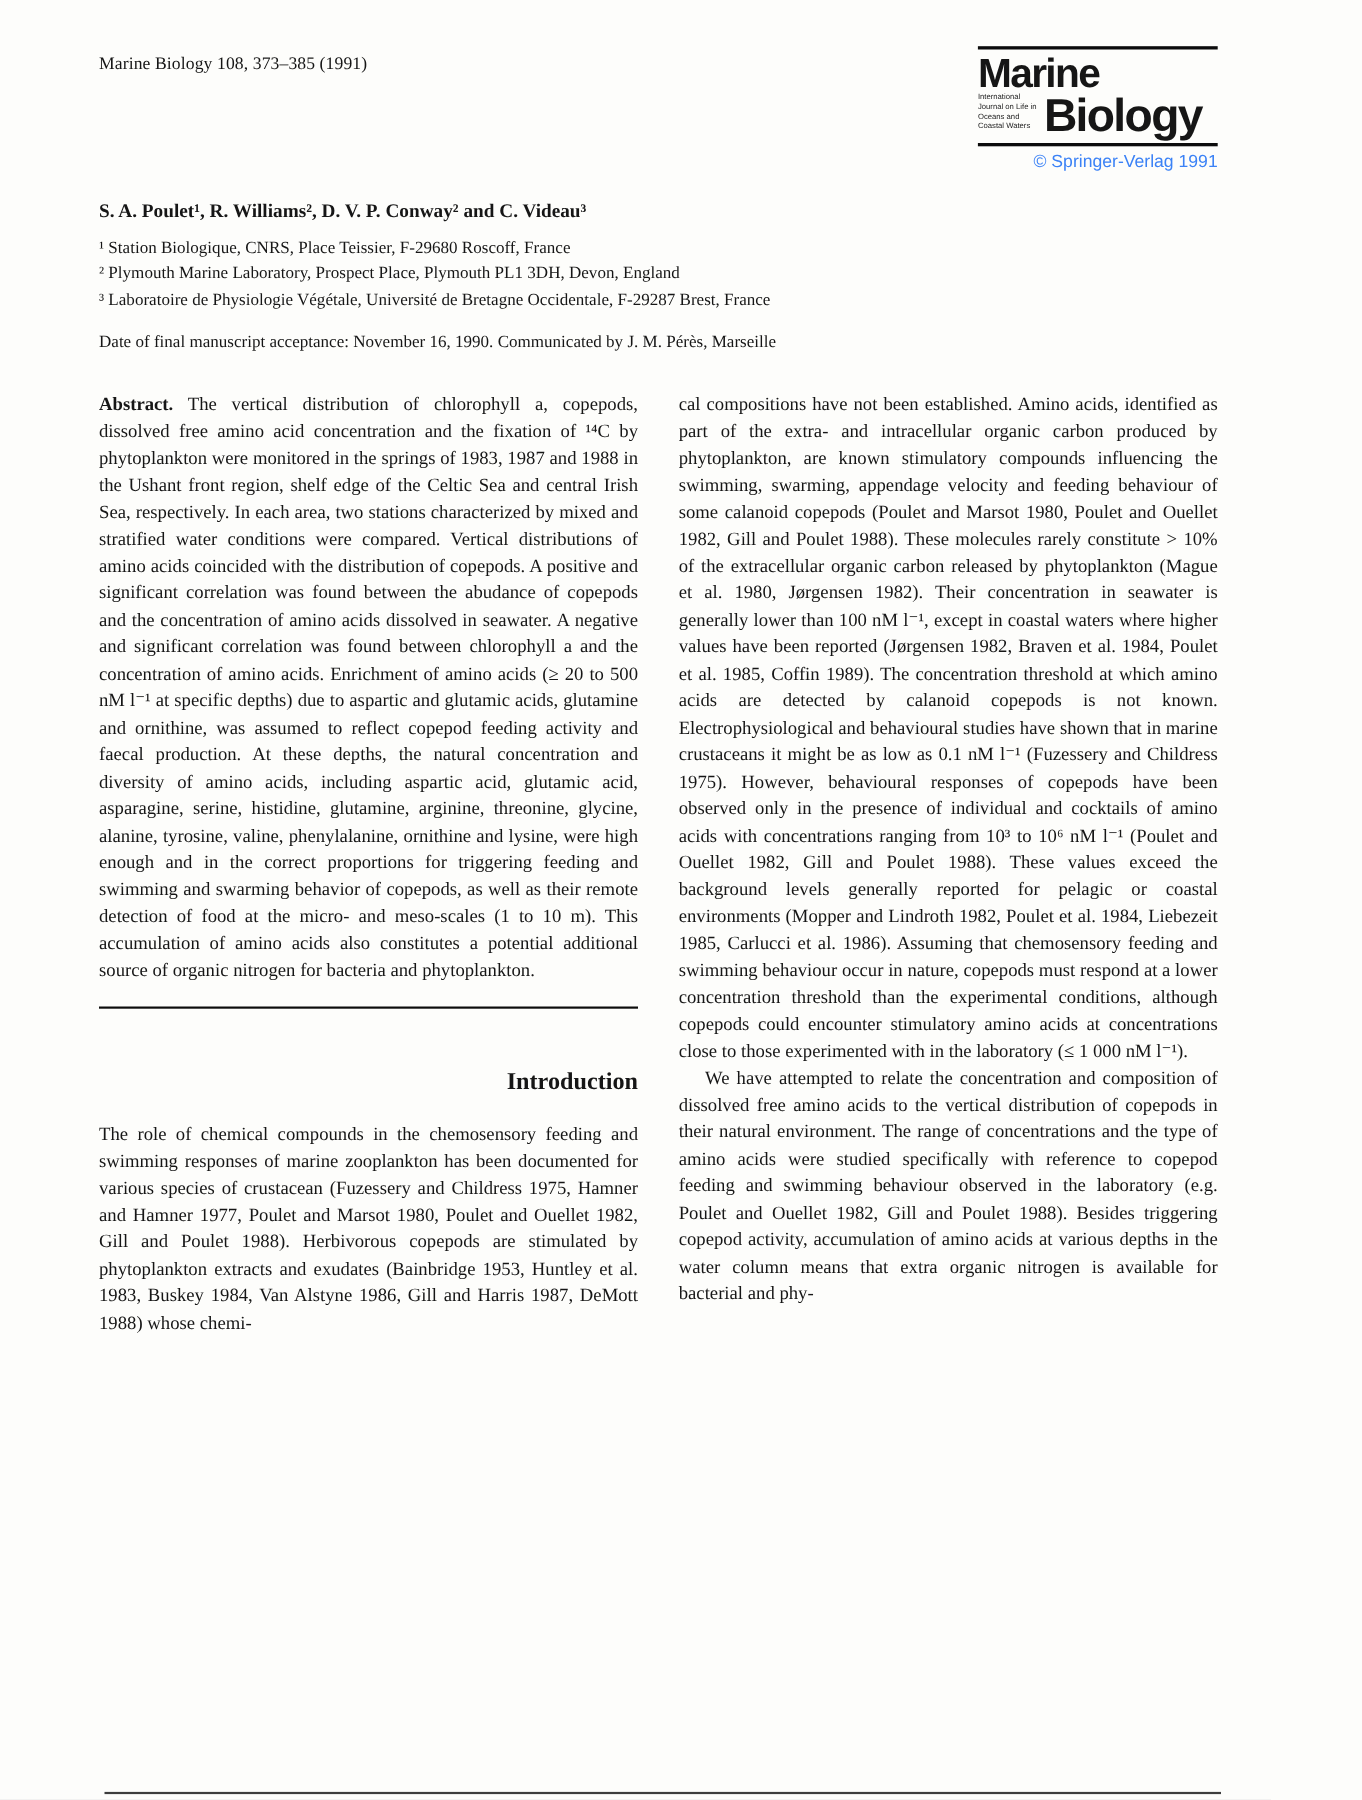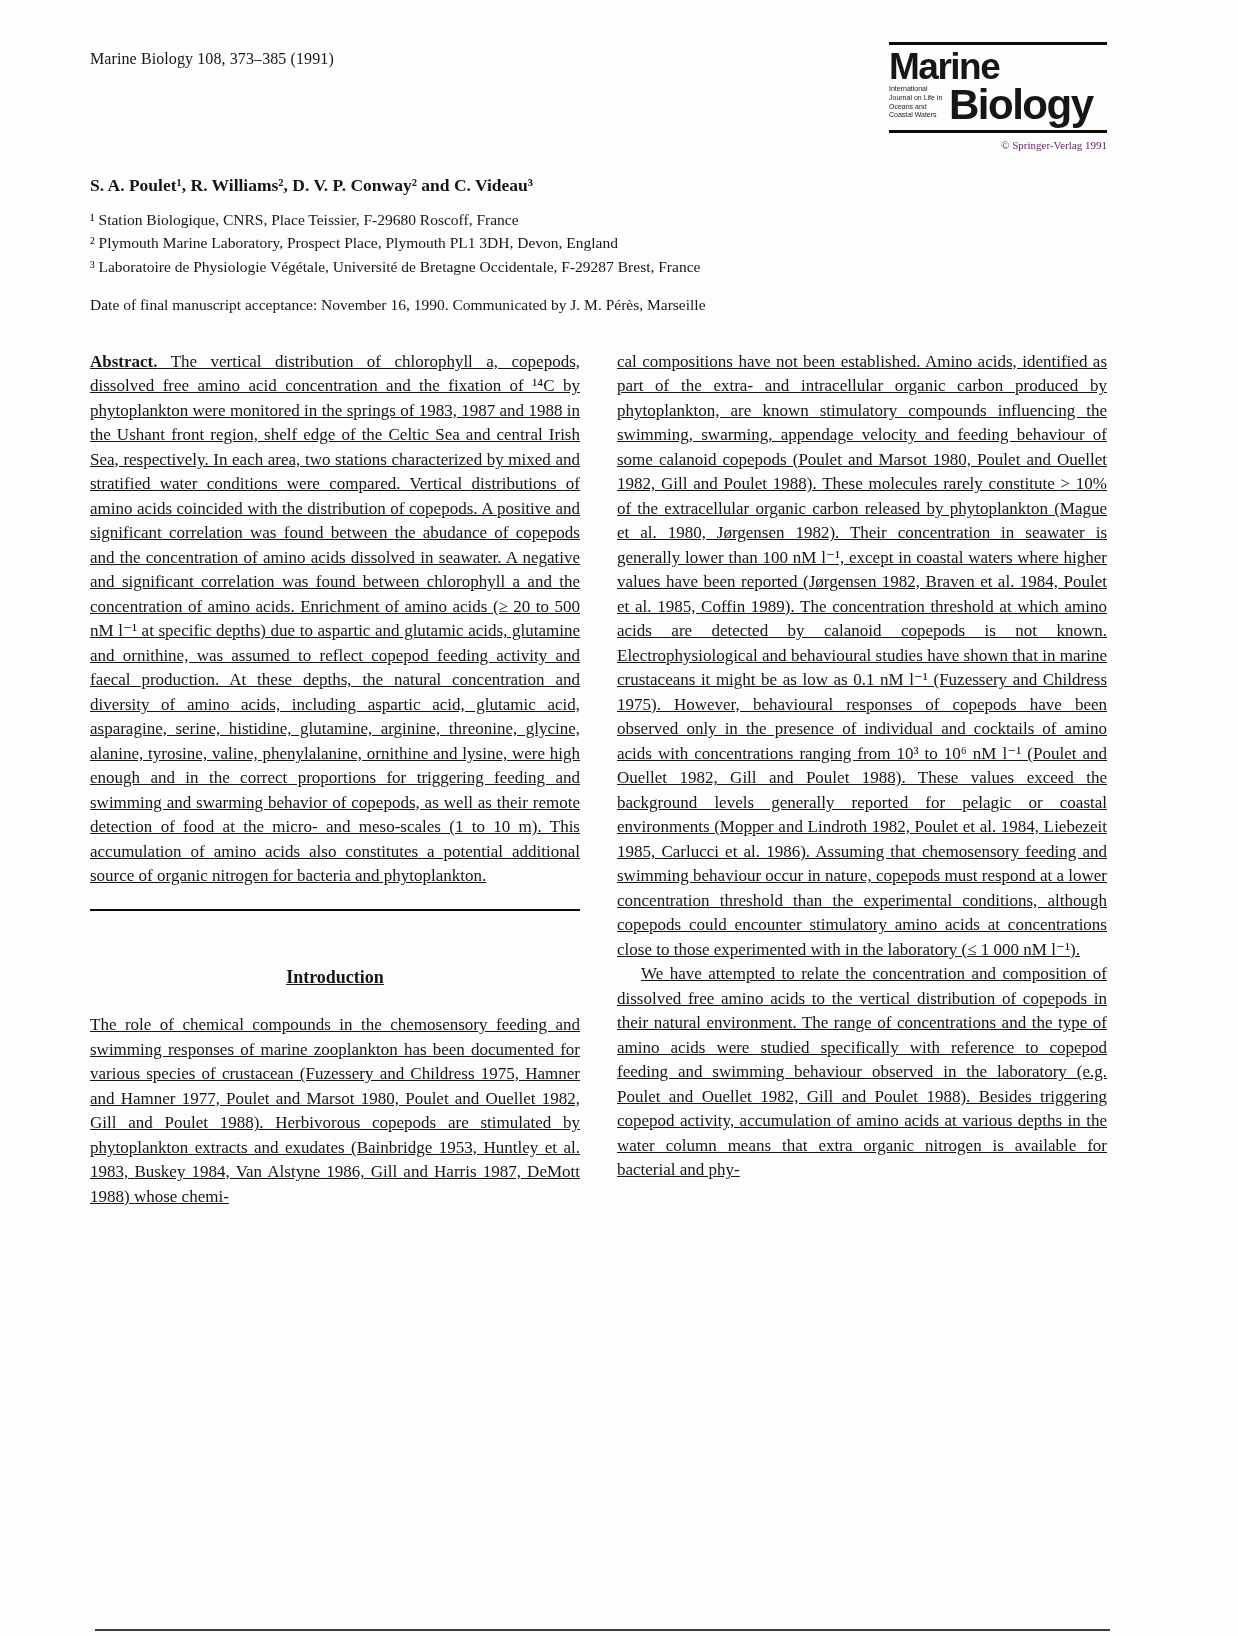--- a/index.html
+++ b/index.html
@@ -49,25 +49,25 @@
   }
   .logo-word2 {
     font-family: "Liberation Sans", "DejaVu Sans", sans-serif;
     font-weight: 700;
     font-size: 42px;
     line-height: 0.95;
     letter-spacing: -1.5px;
   }
   .logo-rule-bottom { border-top: 3px solid #0c0c0c; margin-top: 5px; }
   .logo-copyright {
-    font-family: Liberation Serif, serif;
-    font-size: 11px;
+    font-family: Liberation Sans, sans-serif;
+    font-size: 16px;
     text-align: right;
     margin-top: 6px;
-    color: #701a75;
+    color: #3b82f6;
   }
 
   
   .title {
     font-size: 30px;
     font-weight: 700;
     line-height: 1.18;
     margin: 108px 0 0 0;
     max-width: 880px;
     letter-spacing: 0.1px;
@@ -93,34 +93,33 @@
     gap: 37px;
     margin-top: 36px;
   }
   .col {
     flex: 1 1 0;
     min-width: 0;
     font-size: 17px;
     line-height: 24.5px;
     text-align: justify;
     hyphens: auto;
-    text-decoration: underline;
   }
   .col p { margin: 0; }
   .abstract-label { font-weight: 700; }
   .section-rule {
     border: none;
     border-top: 2px solid #0c0c0c;
     margin: 20px 0 0 0;
   }
   .section-heading {
-    font-size: 18px;
+    font-size: 22px;
     font-weight: 700;
     margin: 54px 0 24px 0;
-    text-align: center;
+    text-align: right;
   }
   .indented { text-indent: 24px; }
 
   .bottom-artifact {
     position: absolute;
     left: 95px;
     right: 128px;
     bottom: 5px;
     border-top: 2px solid #3d3d3d;
   }

